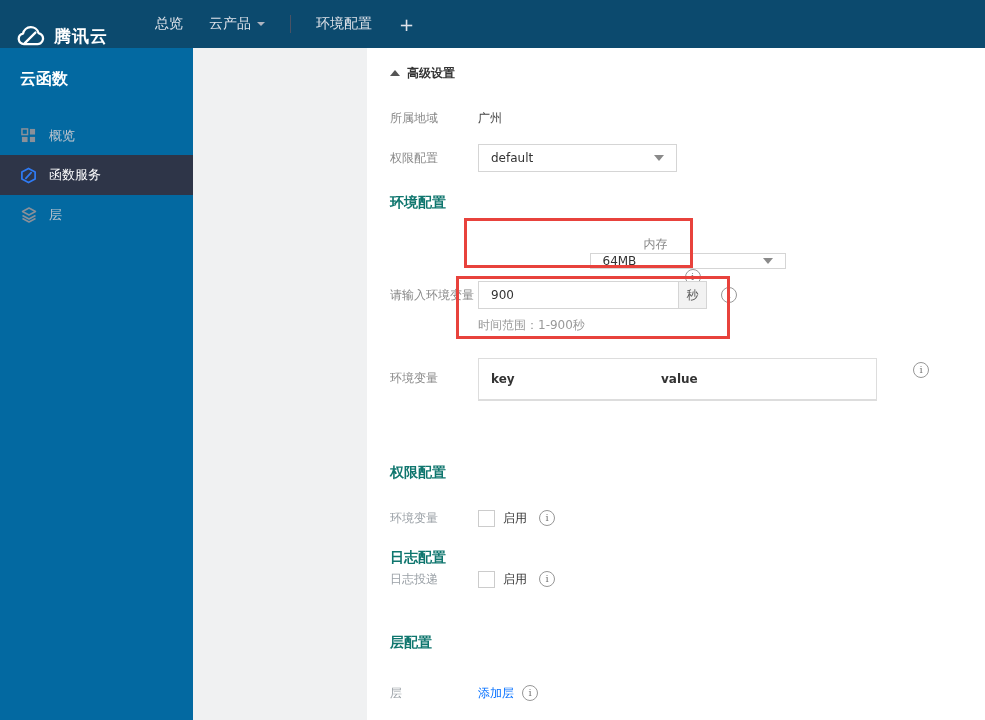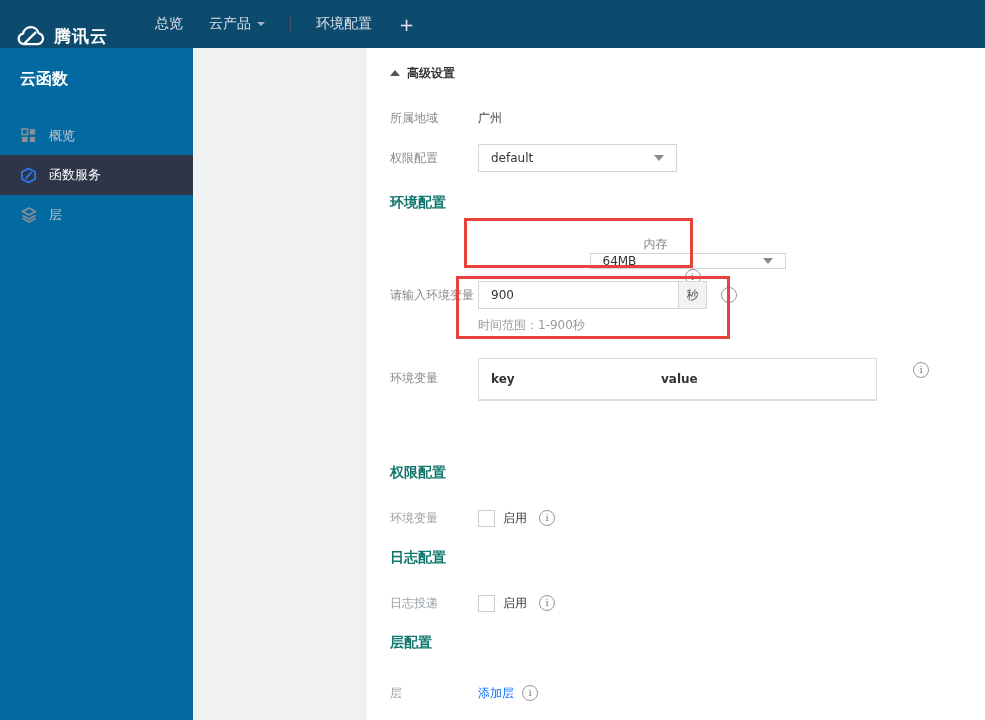--- a/index.html
+++ b/index.html
@@ -248,21 +248,21 @@
 
   <div class="crow" style="top:456px; height:28px;">
     <span class="clabel dim">环境变量</span>
     <input type="checkbox" class="checkbox" style="">
     <span class="cb-label">启用</span>
     <span class="info-icon">i</span>
   </div>
 
   <div class="section-title" style="top:499px;">日志配置</div>
 
-  <div class="crow" style="top:541px; height:28px;align-items:center;">
+  <div class="crow" style="top:517px; height:28px;align-items:center;">
     <span class="clabel dim">日志投递</span>
     <input type="checkbox" class="checkbox" style="">
     <span class="cb-label">启用</span>
     <span class="info-icon">i</span>
   </div>
 
   <div class="section-title" style="top:584px;">层配置</div>
 
   <div class="crow" style="top:631px; height:28px;">
     <span class="clabel dim">层</span>

